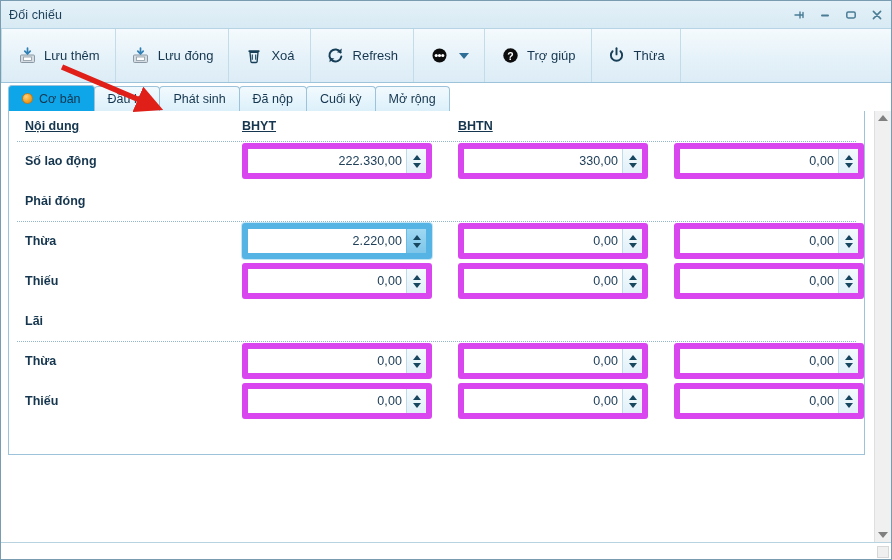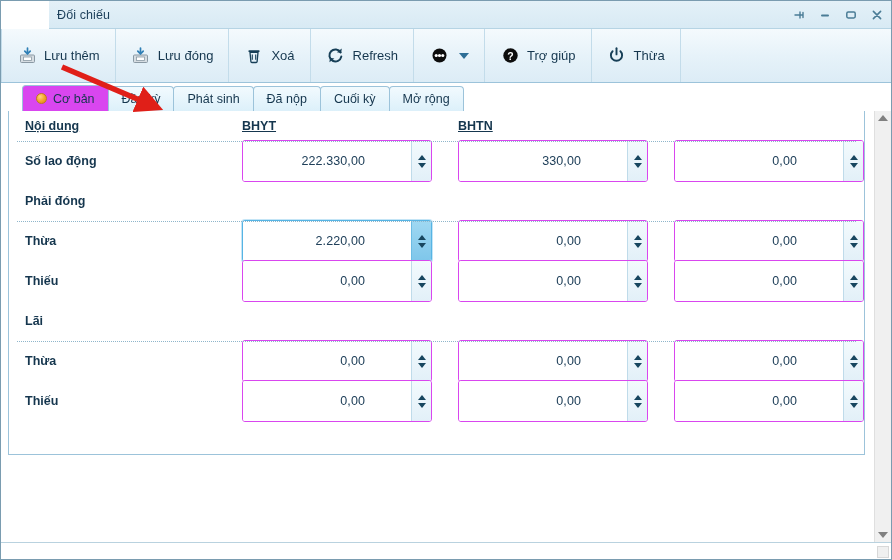--- a/index.html
+++ b/index.html
@@ -31,21 +31,20 @@
 
   
   .titlebar {
     height: 27px;
     background: linear-gradient(to bottom, #e4f1f8 0%, #d8eaf4 100%);
     border-bottom: 1px solid #b6d4e4;
     display: flex;
     align-items: center;
     flex: none;
     position: relative;
-    margin-left: 48px;
   }
   .title-text {
     padding-left: 8px;
     font-size: 12.5px;
     color: #1c3f5a;
     letter-spacing: .1px;
   }
   .win-controls {
     position: absolute;
     right: 6px; top: 0;
@@ -119,25 +118,24 @@
     border-bottom: none;
     border-radius: 4px 4px 0 0;
     background: linear-gradient(to bottom, #f2fafe 0%, #dcf0fa 100%);
     font-size: 12.5px;
     color: #15364e;
     box-sizing: border-box;
     cursor: default;
     white-space: nowrap;
   }
   .tab.active {
-    background: #d946ef;
+    background: #0ea5e9;
     height: 26px;
     position: relative;
     z-index: 3;
-    margin-left: 14px;
   }
   .tab-dot {
     width: 11px; height: 11px;
     border-radius: 50%;
     background: radial-gradient(circle at 35% 30%, #ffd27f 0%, #f3a327 55%, #d9831a 100%);
     border: 1px solid #c27a16;
     box-sizing: border-box;
     flex: none;
   }
 
@@ -203,27 +201,26 @@
     width: 216px;
     flex: none;
     box-sizing: border-box;
   }
   .c-head.first { width: 225px; padding-left: 8px; }
 
   
   .spinner {
     display: flex;
     width: 190px;
-    height: 42px;
-    border: 1px solid #d946ef;
+    height: 36px;
+    border: 6px solid #d946ef;
     border-radius: 3px;
     background: #ffffff;
     box-sizing: border-box;
     overflow: hidden;
-    gap: 42px;
   }
   .spinner.focused {
     border-color: #56b4e4;
     box-shadow: 0 0 0 1px rgba(86,180,228,.35);
   }
   .spin-value {
     flex: 1;
     display: flex;
     align-items: center;
     justify-content: flex-end;

